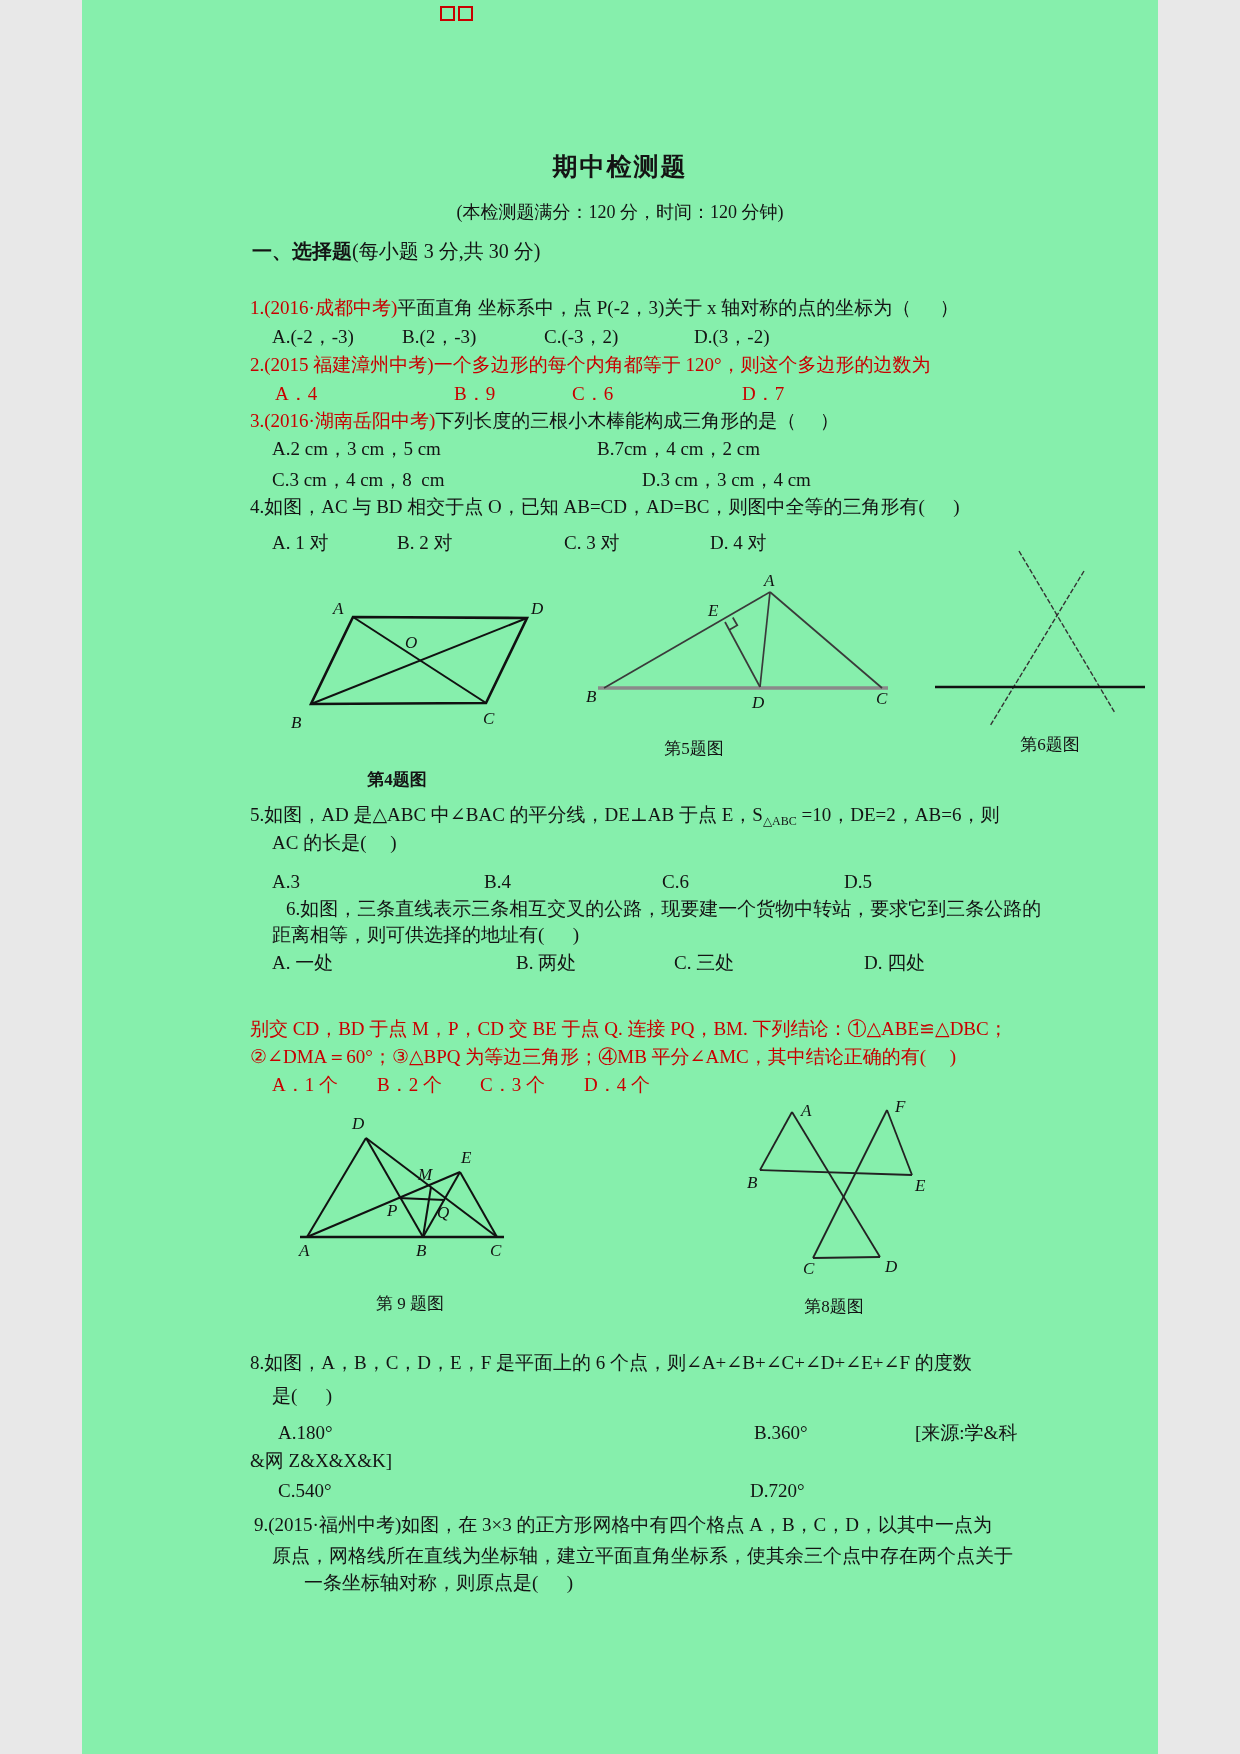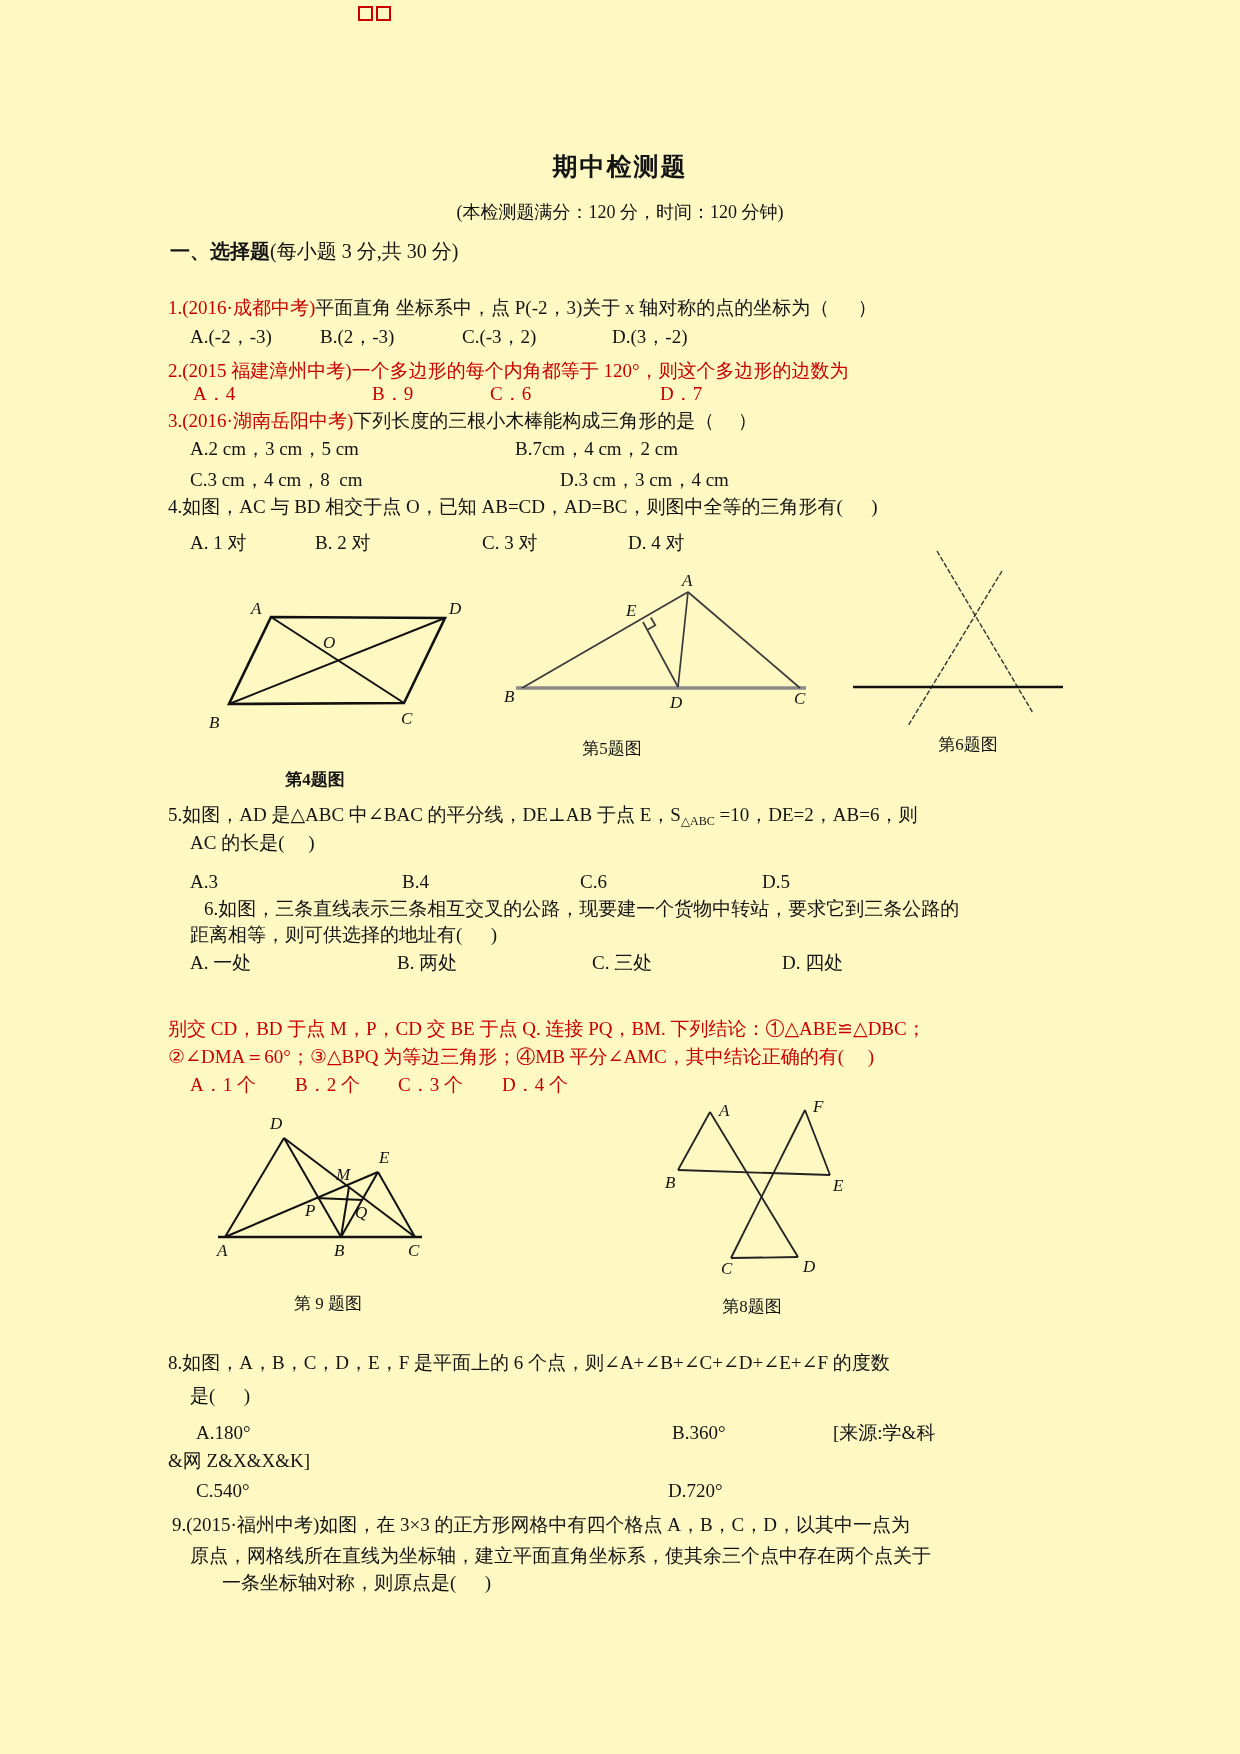--- a/index.html
+++ b/index.html
@@ -1,16 +1,16 @@
 <!DOCTYPE html>
 <html><head>
 <meta charset="utf-8">
 <style>
   html,body{margin:0;padding:0;background:#e8e8e8;}
-  .page{position:relative;width:1240px;height:1754px;background:#fef9c3;margin:0 auto;
+  .page{position:relative;width:1076px;height:1754px;background:#86efac;margin:0 auto;
         font-family:"Liberation Serif","DejaVu Serif",serif;color:#141414;overflow:hidden;}
   .ln{position:absolute;font-size:19px;line-height:26px;white-space:pre;}
   .opt{position:absolute;font-size:19px;line-height:26px;white-space:pre;}
   .red{color:#c80000;}
   .title{position:absolute;width:100%;text-align:center;font-size:25px;font-weight:bold;letter-spacing:2px;}
   .subtitle{position:absolute;width:100%;text-align:center;font-size:18px;}
   .section{position:absolute;font-size:20px;}
   .section .b{font-weight:bold;}
   .cap{position:absolute;font-size:17px;transform:translateX(-50%);white-space:pre;}
   .fig{position:absolute;}
@@ -31,21 +31,21 @@
   <div class="subtitle" style="top:200px;">(本检测题满分：120 分，时间：120 分钟)</div>
 
   <div class="section" style="left:170px;top:238px;"><span class="b">一、选择题</span><span>(每小题 3 分,共 30 分)</span></div>
 
   <div class="ln" style="left:168px;top:295px;"><span class="red">1.(2016·成都中考)</span><span>平面直角 坐标系中，点 P(-2，3)关于 x 轴对称的点的坐标为（      ）</span></div>
   <div class="opt" style="left:190px;top:324px;">A.(-2，-3)</div>
   <div class="opt" style="left:320px;top:324px;">B.(2，-3)</div>
   <div class="opt" style="left:462px;top:324px;">C.(-3，2)</div>
   <div class="opt" style="left:612px;top:324px;">D.(3，-2)</div>
 
-  <div class="ln red" style="left:168px;top:352px;margin-top:6px;"><span>2.(2015 福建漳州中考)</span><span>一个多边形的每个内角都等于 120°，则这个多边形的边数为</span></div>
+  <div class="ln red" style="left:168px;top:352px;"><span>2.(2015 福建漳州中考)</span><span>一个多边形的每个内角都等于 120°，则这个多边形的边数为</span></div>
   <div class="opt red" style="left:193px;top:381px;">A．4</div>
   <div class="opt red" style="left:372px;top:381px;">B．9</div>
   <div class="opt red" style="left:490px;top:381px;">C．6</div>
   <div class="opt red" style="left:660px;top:381px;">D．7</div>
 
   <div class="ln" style="left:168px;top:408px;"><span class="red">3.(2016·湖南岳阳中考)</span><span>下列长度的三根小木棒能构成三角形的是（     ）</span></div>
   <div class="opt" style="left:190px;top:436px;">A.2 cm，3 cm，5 cm</div>
   <div class="opt" style="left:515px;top:436px;">B.7cm，4 cm，2 cm</div>
   <div class="opt" style="left:190px;top:467px;">C.3 cm，4 cm，8  cm</div>
   <div class="opt" style="left:560px;top:467px;">D.3 cm，3 cm，4 cm</div>
@@ -97,21 +97,21 @@
   <div class="ln" style="left:168px;top:802px;"><span>5.如图，AD 是△ABC 中∠BAC 的平分线，DE⊥AB 于点 E，S</span><span class="sub">△ABC</span><span> =10，DE=2，AB=6，则</span></div>
   <div class="ln" style="left:190px;top:830px;">AC 的长是(     )</div>
   <div class="opt" style="left:190px;top:869px;">A.3</div>
   <div class="opt" style="left:402px;top:869px;">B.4</div>
   <div class="opt" style="left:580px;top:869px;">C.6</div>
   <div class="opt" style="left:762px;top:869px;">D.5</div>
 
   <div class="ln" style="left:168px;top:896px;margin-left:36px;">6.如图，三条直线表示三条相互交叉的公路，现要建一个货物中转站，要求它到三条公路的</div>
   <div class="ln" style="left:190px;top:922px;">距离相等，则可供选择的地址有(      )</div>
   <div class="opt" style="left:190px;top:950px;">A. 一处</div>
-  <div class="opt" style="left:397px;top:950px;font-family:Liberation Serif, serif;">B. 两处</div>
+  <div class="opt" style="left:434px;top:950px;font-family:Liberation Serif, serif;">B. 两处</div>
   <div class="opt" style="left:592px;top:950px;">C. 三处</div>
   <div class="opt" style="left:782px;top:950px;">D. 四处</div>
 
   <div class="ln red" style="left:168px;top:1016px;">别交 CD，BD 于点 M，P，CD 交 BE 于点 Q. 连接 PQ，BM. 下列结论：①△ABE≌△DBC；</div>
   <div class="ln red" style="left:168px;top:1044px;">②∠DMA＝60°；③△BPQ 为等边三角形；④MB 平分∠AMC，其中结论正确的有(     )</div>
   <div class="opt red" style="left:190px;top:1072px;">A．1 个</div>
   <div class="opt red" style="left:295px;top:1072px;">B．2 个</div>
   <div class="opt red" style="left:398px;top:1072px;">C．3 个</div>
   <div class="opt red" style="left:502px;top:1072px;">D．4 个</div>
 

